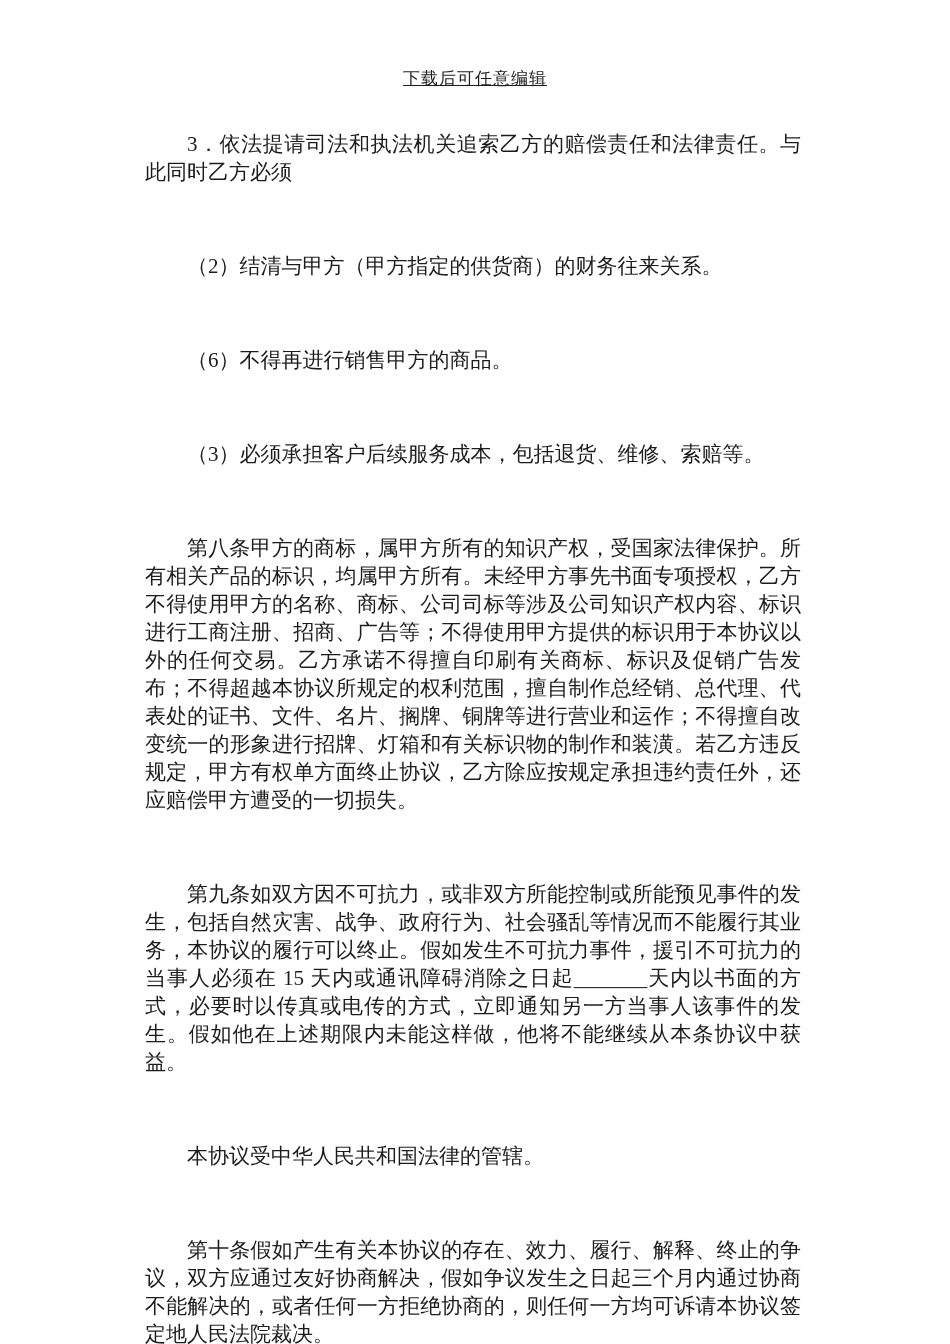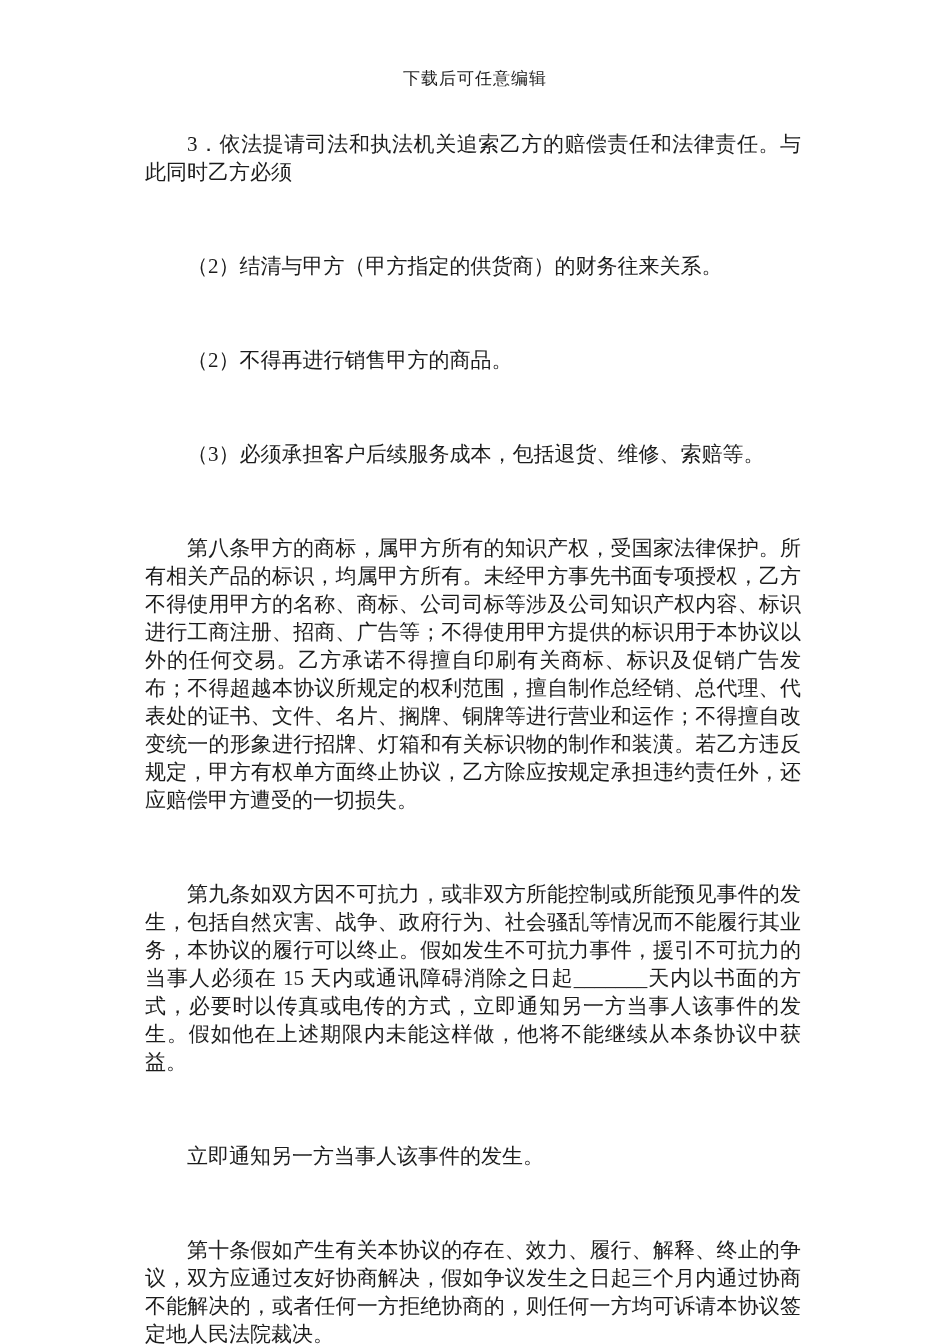--- a/index.html
+++ b/index.html
@@ -15,20 +15,21 @@
       background: #ffffff;
       overflow: hidden;
     }
     .doc-header {
       padding-top: 68px;
       text-align: center;
       font-size: 17px;
       line-height: 22px;
       color: #1c1c1c;
       letter-spacing: 1px;
+      text-decoration: underline;
     }
     .doc-body {
       margin: 40px 138px 0 145px; 
       color: #1c1c1c;
     }
     .doc-body p {
       font-size: 21px;
       line-height: 28px;
       text-align: justify;
       text-indent: 2em;
@@ -39,20 +40,20 @@
   </style>
 </head>
 <body>
 
 <div class="page">
   <div class="doc-header">下载后可任意编辑</div>
 
   <div class="doc-body">
     <p>3．依法提请司法和执法机关追索乙方的赔偿责任和法律责任。与此同时乙方必须</p>
     <p>（2）结清与甲方（甲方指定的供货商）的财务往来关系。</p>
-    <p>（2）不得再进行销售甲方的商品。</p>
+    <p>（6）不得再进行销售甲方的商品。</p>
     <p>（3）必须承担客户后续服务成本，包括退货、维修、索赔等。</p>
     <p>第八条甲方的商标，属甲方所有的知识产权，受国家法律保护。所有相关产品的标识，均属甲方所有。未经甲方事先书面专项授权，乙方不得使用甲方的名称、商标、公司司标等涉及公司知识产权内容、标识进行工商注册、招商、广告等；不得使用甲方提供的标识用于本协议以外的任何交易。乙方承诺不得擅自印刷有关商标、标识及促销广告发布；不得超越本协议所规定的权利范围，擅自制作总经销、总代理、代表处的证书、文件、名片、搁牌、铜牌等进行营业和运作；不得擅自改变统一的形象进行招牌、灯箱和有关标识物的制作和装潢。若乙方违反规定，甲方有权单方面终止协议，乙方除应按规定承担违约责任外，还应赔偿甲方遭受的一切损失。</p>
     <p>第九条如双方因不可抗力，或非双方所能控制或所能预见事件的发生，包括自然灾害、战争、政府行为、社会骚乱等情况而不能履行其业务，本协议的履行可以终止。假如发生不可抗力事件，援引不可抗力的当事人必须在 15 天内或通讯障碍消除之日起_______天内以书面的方式，必要时以传真或电传的方式，立即通知另一方当事人该事件的发生。假如他在上述期限内未能这样做，他将不能继续从本条协议中获益。</p>
-    <p>立即通知另一方当事人该事件的发生。</p>
+    <p>本协议受中华人民共和国法律的管辖。</p>
     <p>第十条假如产生有关本协议的存在、效力、履行、解释、终止的争议，双方应通过友好协商解决，假如争议发生之日起三个月内通过协商不能解决的，或者任何一方拒绝协商的，则任何一方均可诉请本协议签定地人民法院裁决。</p>
   </div>
 </div>
 
 </body></html>

